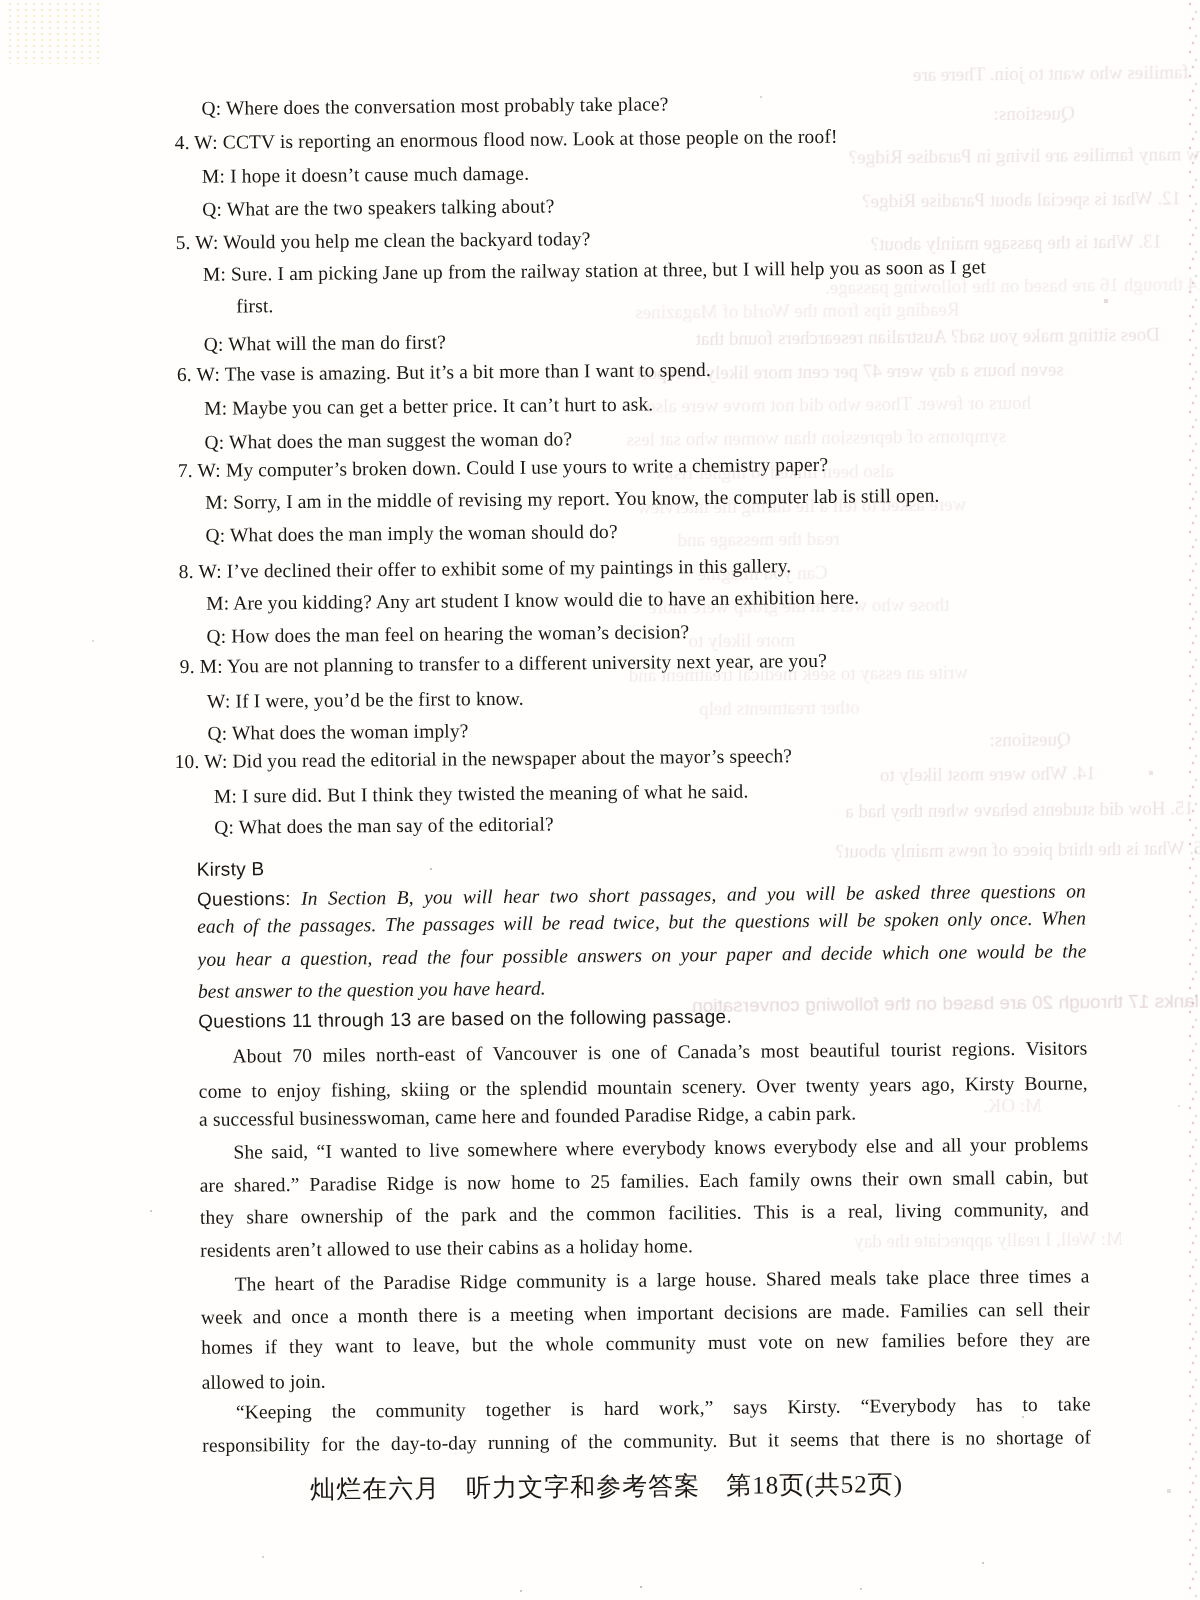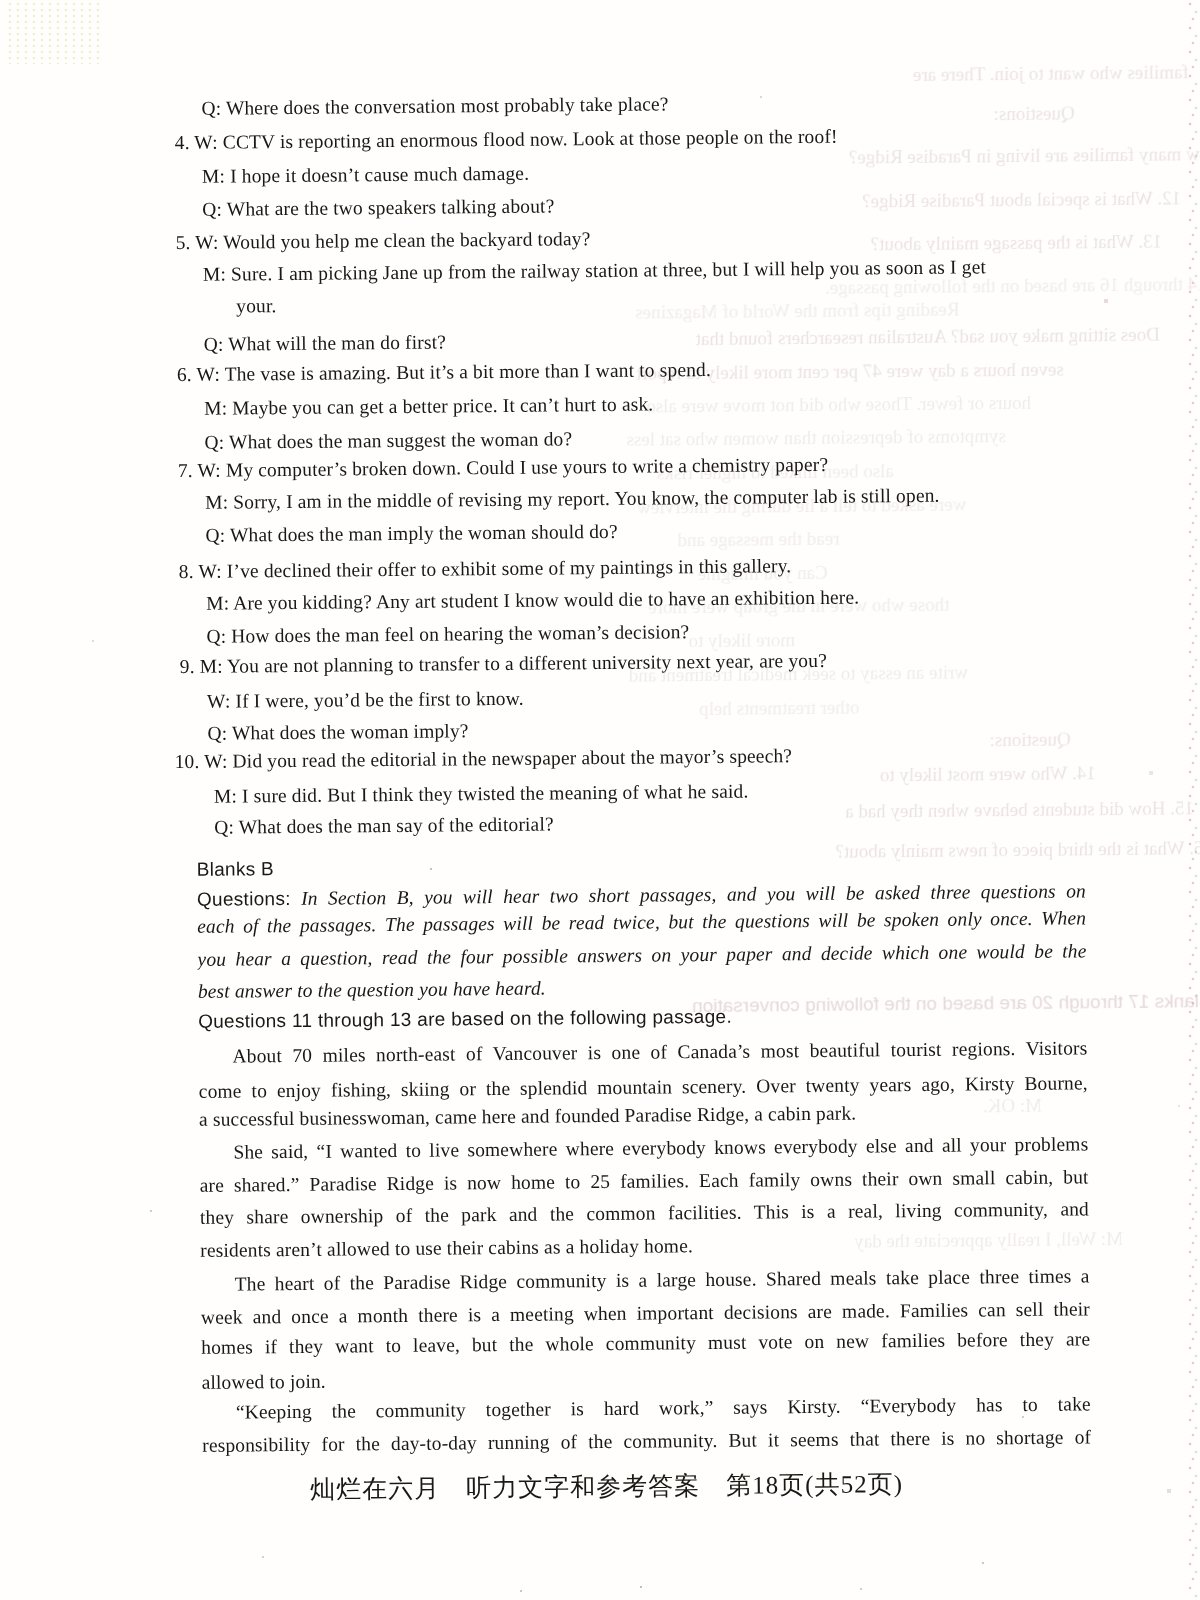--- a/index.html
+++ b/index.html
@@ -89,39 +89,39 @@
       <div class="ghost lighter" style="top:1096px;left:980px">M: OK.</div>
       <div class="ghost lighter" style="top:1230px;left:850px">M: Well, I really appreciate the day</div>
     </div>
 
     <div class="ln dspk" style="top:90px">Q: Where does the conversation most probably take place?</div>
     <div class="ln dnum" style="top:124px">4. W: CCTV is reporting an enormous flood now. Look at those people on the roof!</div>
     <div class="ln dspk" style="top:158px">M: I hope it doesn’t cause much damage.</div>
     <div class="ln dspk" style="top:191px">Q: What are the two speakers talking about?</div>
     <div class="ln dnum" style="top:224px">5. W: Would you help me clean the backyard today?</div>
     <div class="ln dspk" style="top:256px">M: Sure. I am picking Jane up from the railway station at three, but I will help you as soon as I get</div>
-    <div class="ln dcont" style="top:288px">your.</div>
+    <div class="ln dcont" style="top:288px">first.</div>
     <div class="ln dspk" style="top:326px">Q: What will the man do first?</div>
     <div class="ln dnum" style="top:356px">6. W: The vase is amazing. But it’s a bit more than I want to spend.</div>
     <div class="ln dspk" style="top:390px">M: Maybe you can get a better price. It can’t hurt to ask.</div>
     <div class="ln dspk" style="top:424px">Q: What does the man suggest the woman do?</div>
     <div class="ln dnum" style="top:452px">7. W: My computer’s broken down. Could I use yours to write a chemistry paper?</div>
     <div class="ln dspk" style="top:484px">M: Sorry, I am in the middle of revising my report. You know, the computer lab is still open.</div>
     <div class="ln dspk" style="top:517px">Q: What does the man imply the woman should do?</div>
     <div class="ln dnum" style="top:553px">8. W: I’ve declined their offer to exhibit some of my paintings in this gallery.</div>
     <div class="ln dspk" style="top:585px">M: Are you kidding? Any art student I know would die to have an exhibition here.</div>
     <div class="ln dspk" style="top:618px">Q: How does the man feel on hearing the woman’s decision?</div>
     <div class="ln dnum" style="top:648px">9. M: You are not planning to transfer to a different university next year, are you?</div>
     <div class="ln dspk" style="top:683px">W: If I were, you’d be the first to know.</div>
     <div class="ln dspk" style="top:715px">Q: What does the woman imply?</div>
     <div class="ln dnum10" style="top:743px">10. W: Did you read the editorial in the newspaper about the mayor’s speech?</div>
     <div class="ln dspk10" style="top:778px">M: I sure did. But I think they twisted the meaning of what he said.</div>
     <div class="ln dspk10" style="top:809px">Q: What does the man say of the editorial?</div>
 
-    <div class="ln nl sans" style="top:851px">Blanks B</div>
+    <div class="ln nl sans" style="top:851px">Kirsty B</div>
     <div class="ln jl" style="top:881px"><span class="sans">Questions:</span> <span class="it">In Section B, you will hear two short passages, and you will be asked three questions on</span></div>
     <div class="ln jl it" style="top:908px">each of the passages. The passages will be read twice, but the questions will be spoken only once. When</div>
     <div class="ln jl it" style="top:941px">you hear a question, read the four possible answers on your paper and decide which one would be the</div>
     <div class="ln nl it" style="top:973px">best answer to the question you have heard.</div>
     <div class="ln nl sans" style="top:1003px">Questions 11 through 13 are based on the following passage.</div>
 
     <div class="ln jli" style="top:1038px">About 70 miles north-east of Vancouver is one of Canada’s most beautiful tourist regions. Visitors</div>
     <div class="ln jl" style="top:1073px">come to enjoy fishing, skiing or the splendid mountain scenery. Over twenty years ago, Kirsty Bourne,</div>
     <div class="ln nl" style="top:1101px">a successful businesswoman, came here and founded Paradise Ridge, a cabin park.</div>
     <div class="ln jli" style="top:1134px">She said, “I wanted to live somewhere where everybody knows everybody else and all your problems</div>

